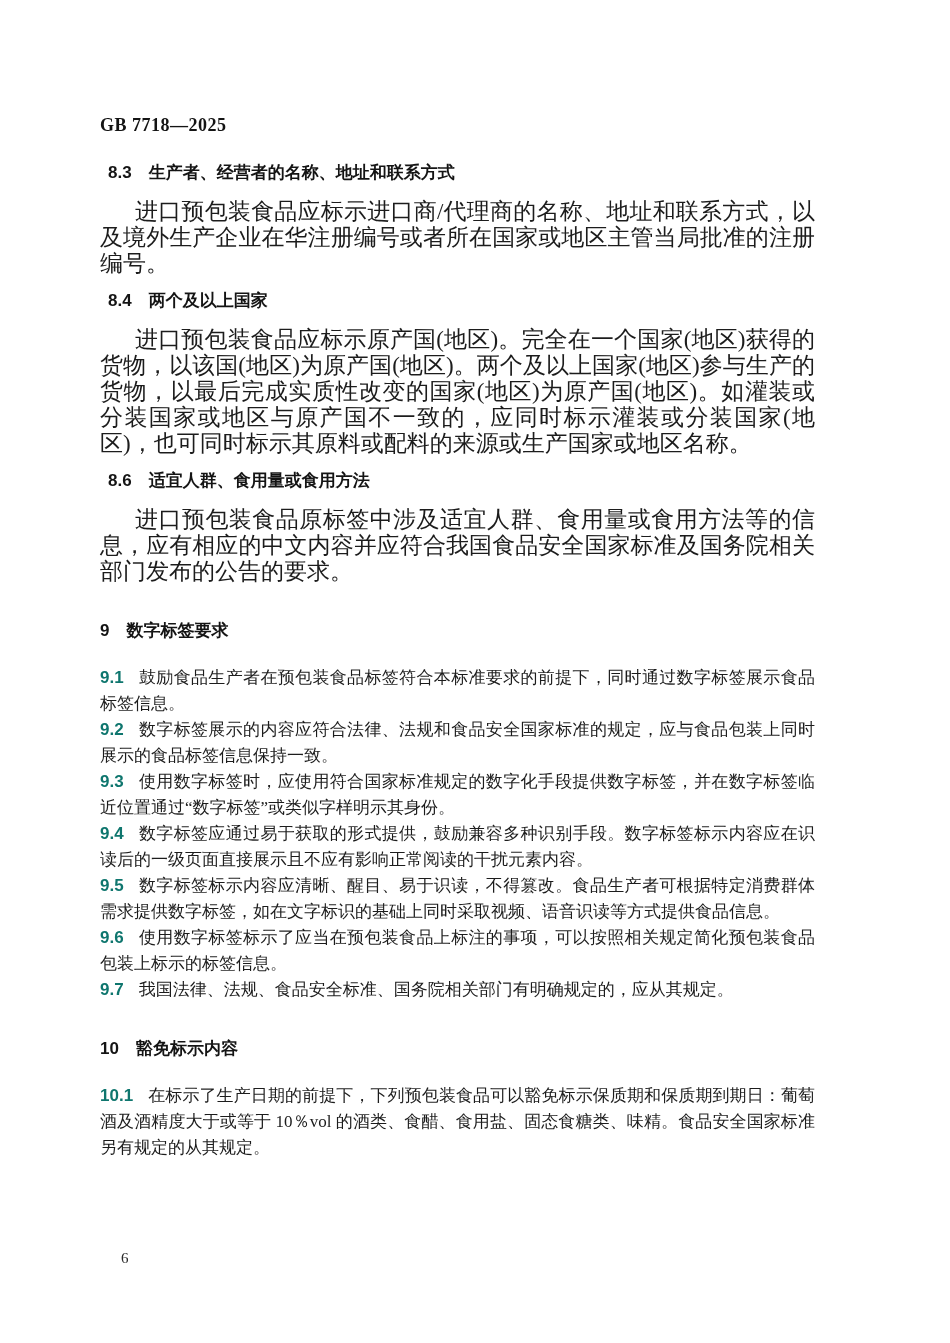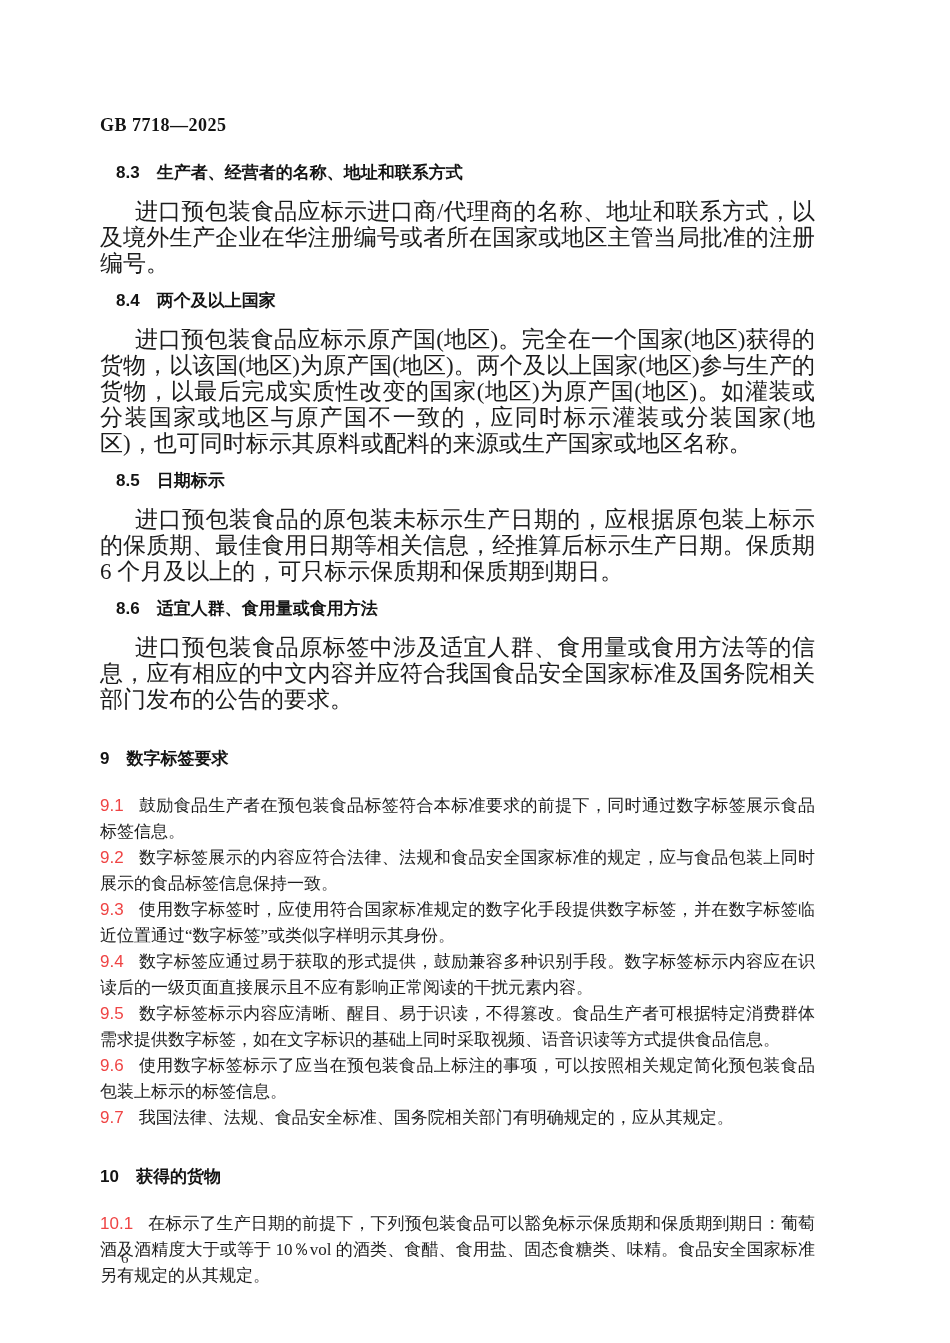--- a/index.html
+++ b/index.html
@@ -24,21 +24,21 @@
     line-height: 26px;
     letter-spacing: 0.5px;
     margin: 0 0 22px 0;
     color: #141414;
   }
   .sec-heading {
     font-family: "Liberation Sans", "DejaVu Sans", sans-serif;
     font-weight: 700;
     font-size: 17px;
     line-height: 26px;
-    margin: 11px 0 13px 16px;
+    margin: 11px 0 13px 8px;
     color: #141414;
   }
   .sec-heading .sec-num {
     display: inline-block;
     margin-right: 17px;
     font-weight: 700;
   }
   .sec-heading.major {
     margin: 33px 0 21px 0;
   }
@@ -54,23 +54,23 @@
   .clause {
     font-family: "Liberation Serif", "DejaVu Serif", serif;
     font-size: 17px;
     line-height: 26px;
     text-align: justify;
     margin: 0;
     color: #1c1c1c;
   }
   .clause .clause-num {
     font-family: "Liberation Sans", "DejaVu Sans", sans-serif;
-    font-weight: 400;
+    font-weight: 700;
     margin-right: 15px;
-    color: #ef4444;
+    color: #0f766e;
   }
   .page-number {
     position: absolute;
     left: 121px;
     bottom: 76px;
     font-family: "Liberation Serif", "DejaVu Serif", serif;
     font-size: 15px;
     color: #2a2a2a;
   }
   section { margin: 0; }
@@ -85,42 +85,38 @@
   <section>
     <h2 class="sec-heading"><span class="sec-num">8.3</span><span>生产者、经营者的名称、地址和联系方式</span></h2>
     <p class="body-para">进口预包装食品应标示进口商/代理商的名称、地址和联系方式，以及境外生产企业在华注册编号或者所在国家或地区主管当局批准的注册编号。</p>
   </section>
 
   <section>
     <h2 class="sec-heading"><span class="sec-num">8.4</span><span>两个及以上国家</span></h2>
     <p class="body-para">进口预包装食品应标示原产国(地区)。完全在一个国家(地区)获得的货物，以该国(地区)为原产国(地区)。两个及以上国家(地区)参与生产的货物，以最后完成实质性改变的国家(地区)为原产国(地区)。如灌装或分装国家或地区与原产国不一致的，应同时标示灌装或分装国家(地区)，也可同时标示其原料或配料的来源或生产国家或地区名称。</p>
   </section>
 
-  <section>
-    <h2 class="sec-heading"><span class="sec-num">8.5</span><span>日期标示</span></h2>
-    <p class="body-para">进口预包装食品的原包装未标示生产日期的，应根据原包装上标示的保质期、最佳食用日期等相关信息，经推算后标示生产日期。保质期 6 个月及以上的，可只标示保质期和保质期到期日。</p>
-  </section>
 
   <section>
     <h2 class="sec-heading"><span class="sec-num">8.6</span><span>适宜人群、食用量或食用方法</span></h2>
     <p class="body-para">进口预包装食品原标签中涉及适宜人群、食用量或食用方法等的信息，应有相应的中文内容并应符合我国食品安全国家标准及国务院相关部门发布的公告的要求。</p>
   </section>
 
 
   <section>
     <h2 class="sec-heading major"><span class="sec-num">9</span><span>数字标签要求</span></h2>
     <p class="clause"><span class="clause-num">9.1</span><span>鼓励食品生产者在预包装食品标签符合本标准要求的前提下，同时通过数字标签展示食品标签信息。</span></p>
     <p class="clause"><span class="clause-num">9.2</span><span>数字标签展示的内容应符合法律、法规和食品安全国家标准的规定，应与食品包装上同时展示的食品标签信息保持一致。</span></p>
     <p class="clause"><span class="clause-num">9.3</span><span>使用数字标签时，应使用符合国家标准规定的数字化手段提供数字标签，并在数字标签临近位置通过“数字标签”或类似字样明示其身份。</span></p>
     <p class="clause"><span class="clause-num">9.4</span><span>数字标签应通过易于获取的形式提供，鼓励兼容多种识别手段。数字标签标示内容应在识读后的一级页面直接展示且不应有影响正常阅读的干扰元素内容。</span></p>
     <p class="clause"><span class="clause-num">9.5</span><span>数字标签标示内容应清晰、醒目、易于识读，不得篡改。食品生产者可根据特定消费群体需求提供数字标签，如在文字标识的基础上同时采取视频、语音识读等方式提供食品信息。</span></p>
     <p class="clause"><span class="clause-num">9.6</span><span>使用数字标签标示了应当在预包装食品上标注的事项，可以按照相关规定简化预包装食品包装上标示的标签信息。</span></p>
     <p class="clause"><span class="clause-num">9.7</span><span>我国法律、法规、食品安全标准、国务院相关部门有明确规定的，应从其规定。</span></p>
   </section>
 
   <section>
-    <h2 class="sec-heading major"><span class="sec-num">10</span><span>获得的货物</span></h2>
+    <h2 class="sec-heading major"><span class="sec-num">10</span><span>豁免标示内容</span></h2>
     <p class="clause"><span class="clause-num">10.1</span><span>在标示了生产日期的前提下，下列预包装食品可以豁免标示保质期和保质期到期日：葡萄酒及酒精度大于或等于 10％vol 的酒类、食醋、食用盐、固态食糖类、味精。食品安全国家标准另有规定的从其规定。</span></p>
   </section>
 
   <div class="page-number">6</div>
 
 </div>
 
 </body></html>

